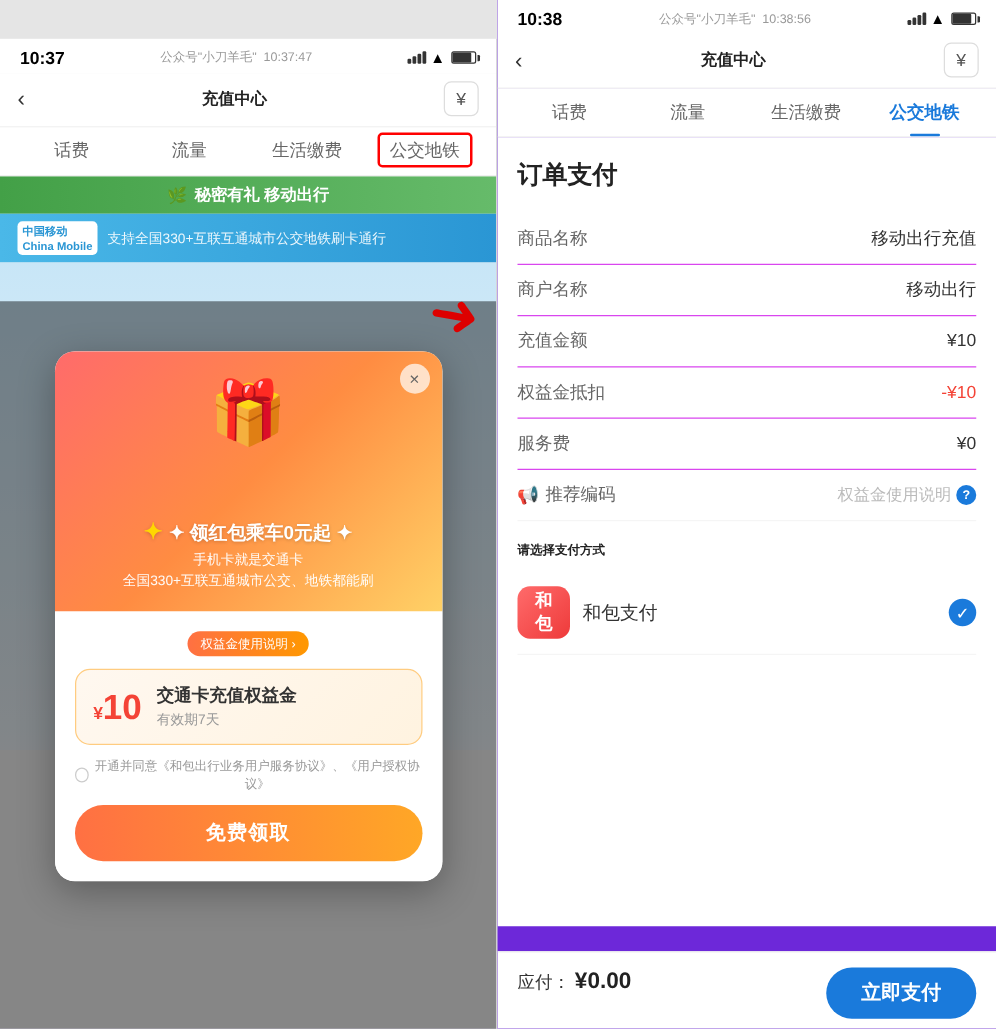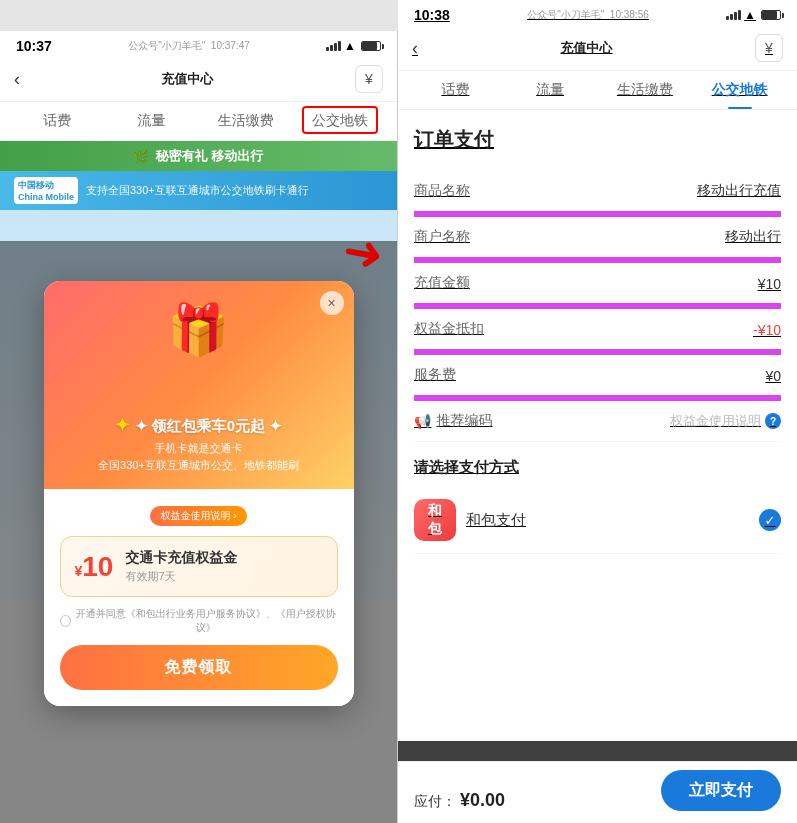--- a/index.html
+++ b/index.html
@@ -20,24 +20,23 @@
       position: relative;
       overflow: hidden;
       border-right: 1px solid #ccc;
       margin-top: 31px;
     }
 
     
     .phone-right {
       width: 399px;
       height: 823px;
-      background: #404040;
+      background: #6d28d9;
       position: relative;
       overflow: hidden;
-      text-decoration: underline;
     }
 
     
     .status-bar {
       display: flex;
       justify-content: space-between;
       align-items: center;
       padding: 6px 16px 4px;
       background: #fff;
       font-size: 12px;
@@ -336,23 +335,23 @@
     .order-title {
       font-size: 20px;
       font-weight: 700;
       color: #222;
       margin-bottom: 18px;
     }
 
     .order-row {
       display: flex;
       justify-content: space-between;
-      align-items: flex-end;
+      align-items: flex-start;
       padding: 11px 0;
-      border-bottom: 6px solid #d946ef;
+      border-bottom: 1px solid #d946ef;
       font-size: 14px;
       gap: 36px;
     }
     .order-row .label { color: #666; }
     .order-row .value { color: #333; font-size: 14px; }
     .order-row .value.red { color: #f44336; }
 
     .promo-row {
       display: flex;
       justify-content: space-between;
@@ -382,21 +381,21 @@
       border-radius: 50%;
       color: #fff;
       font-size: 10px;
       display: flex;
       align-items: center;
       justify-content: center;
       font-weight: 700;
     }
 
     .section-title {
-      font-size: 15px;
+      font-size: 10px;
       font-weight: 700;
       color: #222;
       padding: 16px 0 10px;
     }
 
     .payment-option {
       display: flex;
       align-items: center;
       justify-content: space-between;
       padding: 12px 0;
@@ -437,21 +436,21 @@
     
     .bottom-pay-bar {
       position: absolute;
       bottom: 0;
       left: 0;
       right: 0;
       background: #fff;
       border-top: 1px solid #eee;
       padding: 12px 16px;
       display: flex;
-      align-items: flex-end;
+      align-items: flex-start;
       justify-content: space-between;
       height: 62px;
     }
     .amount-due { font-size: 14px; color: #333; }
     .amount-due .num { font-size: 18px; font-weight: 700; color: #222; }
     .pay-btn {
       background: #1a7adb;
       color: #fff;
       border: none;
       border-radius: 24px;

